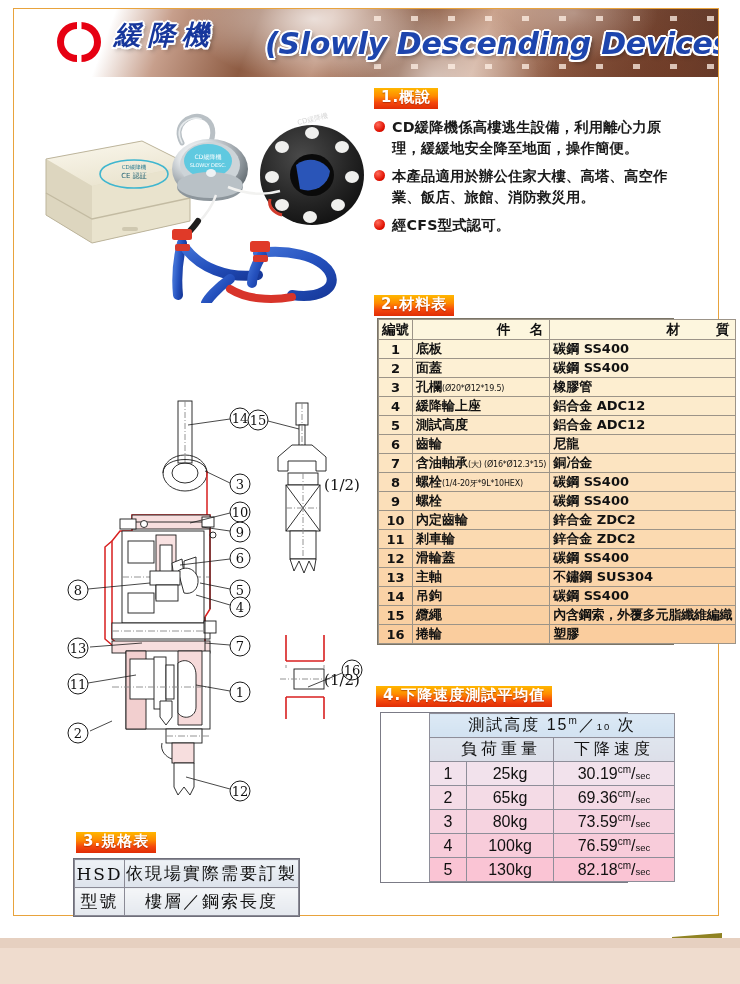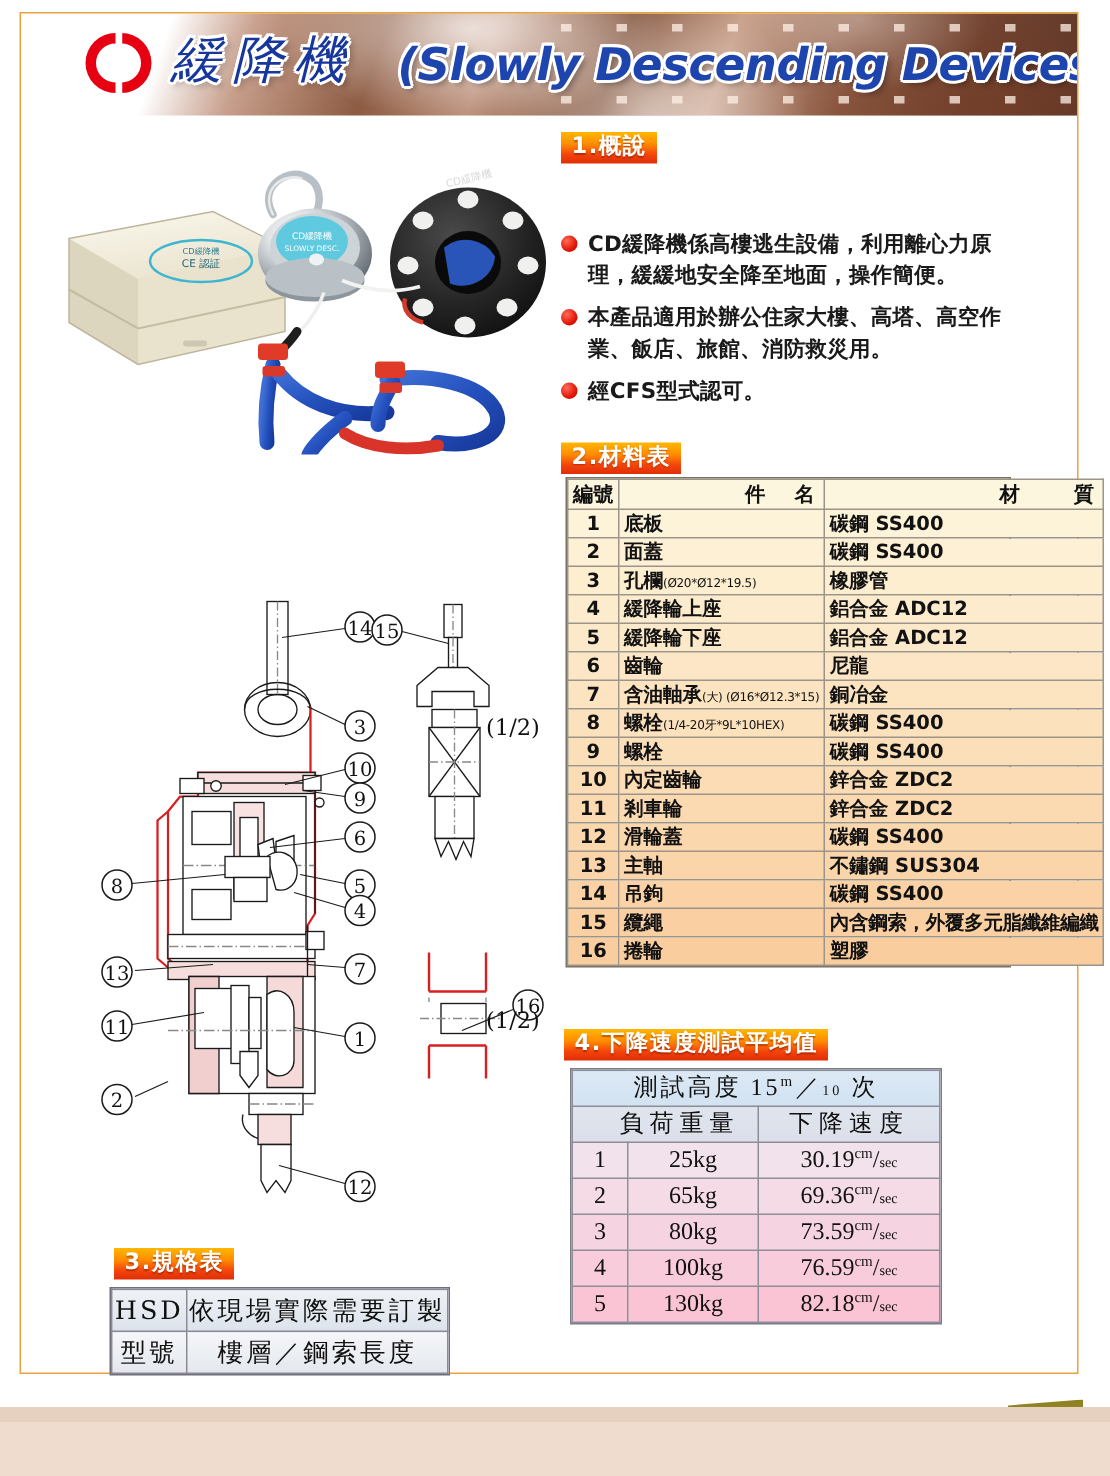--- a/index.html
+++ b/index.html
@@ -65,21 +65,21 @@
     background: rgba(255,240,230,0.75);
   }
   .logo-cd {
     position: absolute; left: 32px; top: 10px;
     width: 62px; height: 46px;
   }
   .logo-cd svg { display: block; }
   .title-cn {
     position: absolute; left: 100px; top: 8px;
     font-family: "DejaVu Sans", "Liberation Sans", sans-serif;
-    font-size: 34px; font-weight: normal;
+    font-size: 27px; font-weight: bold;
     font-style: italic;
     color: #17379c;
     letter-spacing: 7px;
     text-shadow:
       2px 0 0 #fff, -2px 0 0 #fff, 0 2px 0 #fff, 0 -2px 0 #fff,
       1.5px 1.5px 0 #fff, -1.5px 1.5px 0 #fff, 1.5px -1.5px 0 #fff, -1.5px -1.5px 0 #fff,
       3px 3px 4px rgba(0,0,0,0.35);
     white-space: nowrap;
   }
   .title-en {
@@ -108,21 +108,20 @@
     line-height: 1.05;
     white-space: nowrap;
     text-shadow: 0 1px 1px rgba(120,20,0,0.5);
   }
 
   
   .intro {
     position: absolute;
     left: 374px; top: 117px;
     width: 300px;
-    margin-top: 36px;
   }
   .bullet-row {
     display: flex;
     align-items: flex-start;
     margin-bottom: 8px;
   }
   .bullet-dot {
     flex: 0 0 auto;
     width: 11px; height: 11px;
     border-radius: 50%;
@@ -181,21 +180,22 @@
   .spd-wrap {
     position: absolute;
     left: 380px; top: 712px;
     width: 248px;
     border: 1px solid #7b7b86;
     box-sizing: border-box;
   }
   table.spd {
     border-collapse: collapse;
     width: 100%;
-    font-family: Liberation Serif, serif;
+    font-family: Liberation Sans, sans-serif;
+    margin-left: 48px;
   }
   table.spd td {
     border: 1px solid #8e8e99;
     height: 21px;
     font-size: 16px;
     color: #111;
     text-align: center;
     vertical-align: middle;
     white-space: nowrap;
   }
@@ -454,21 +454,21 @@
             <td class="mat-c-nm">孔欄<span class="sub">(Ø20*Ø12*19.5)</span></td>
             <td class="mat-c-mt">橡膠管</td>
           </tr>
           <tr style="background: rgb(252, 235, 204);">
             <td class="mat-c-no">4</td>
             <td class="mat-c-nm">緩降輪上座</td>
             <td class="mat-c-mt">鋁合金  ADC12</td>
           </tr>
           <tr style="background: rgb(252, 233, 201);">
             <td class="mat-c-no">5</td>
-            <td class="mat-c-nm">緩降輪下座</td>
+            <td class="mat-c-nm">測試高度</td>
             <td class="mat-c-mt">鋁合金  ADC12</td>
           </tr>
           <tr style="background: rgb(252, 230, 197);">
             <td class="mat-c-no">6</td>
             <td class="mat-c-nm">齒輪</td>
             <td class="mat-c-mt">尼龍</td>
           </tr>
           <tr style="background: rgb(252, 228, 193);">
             <td class="mat-c-no">7</td>
             <td class="mat-c-nm">含油軸承<span class="sub">(大) (Ø16*Ø12.3*15)</span></td>

